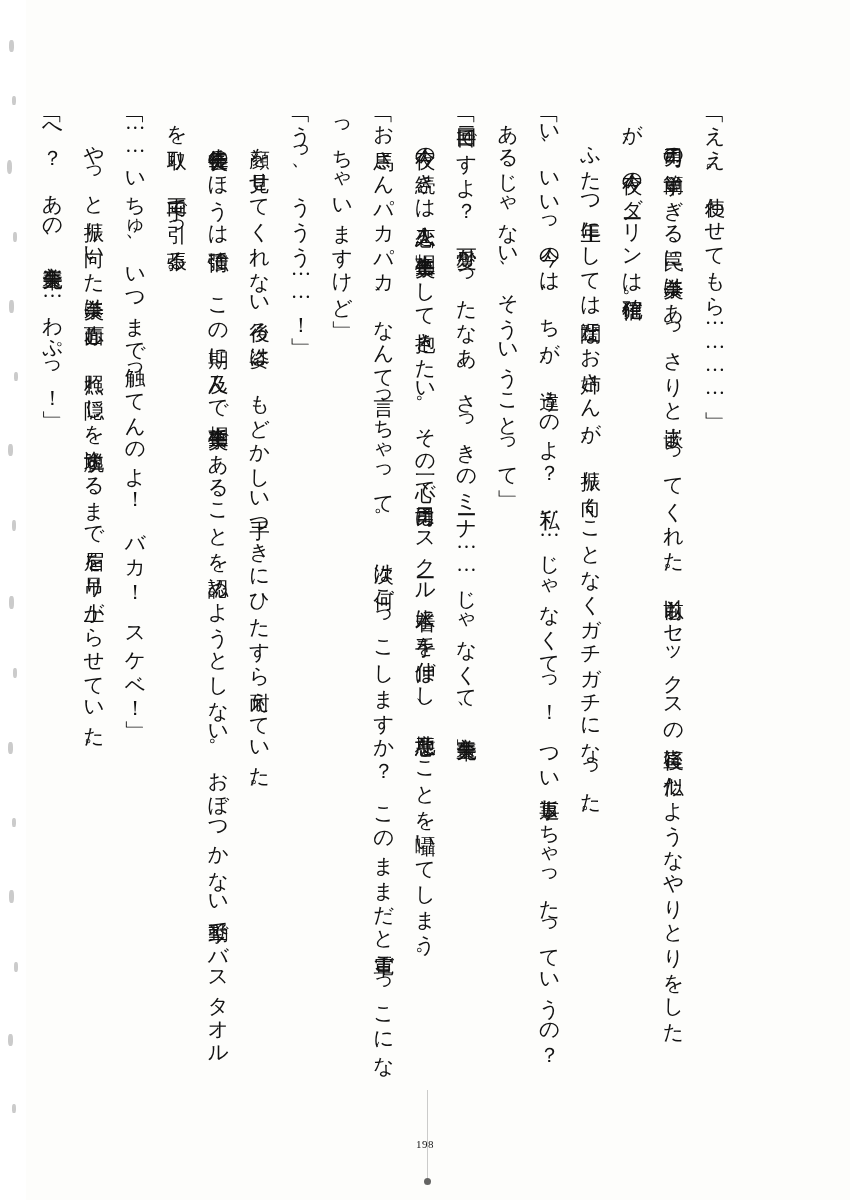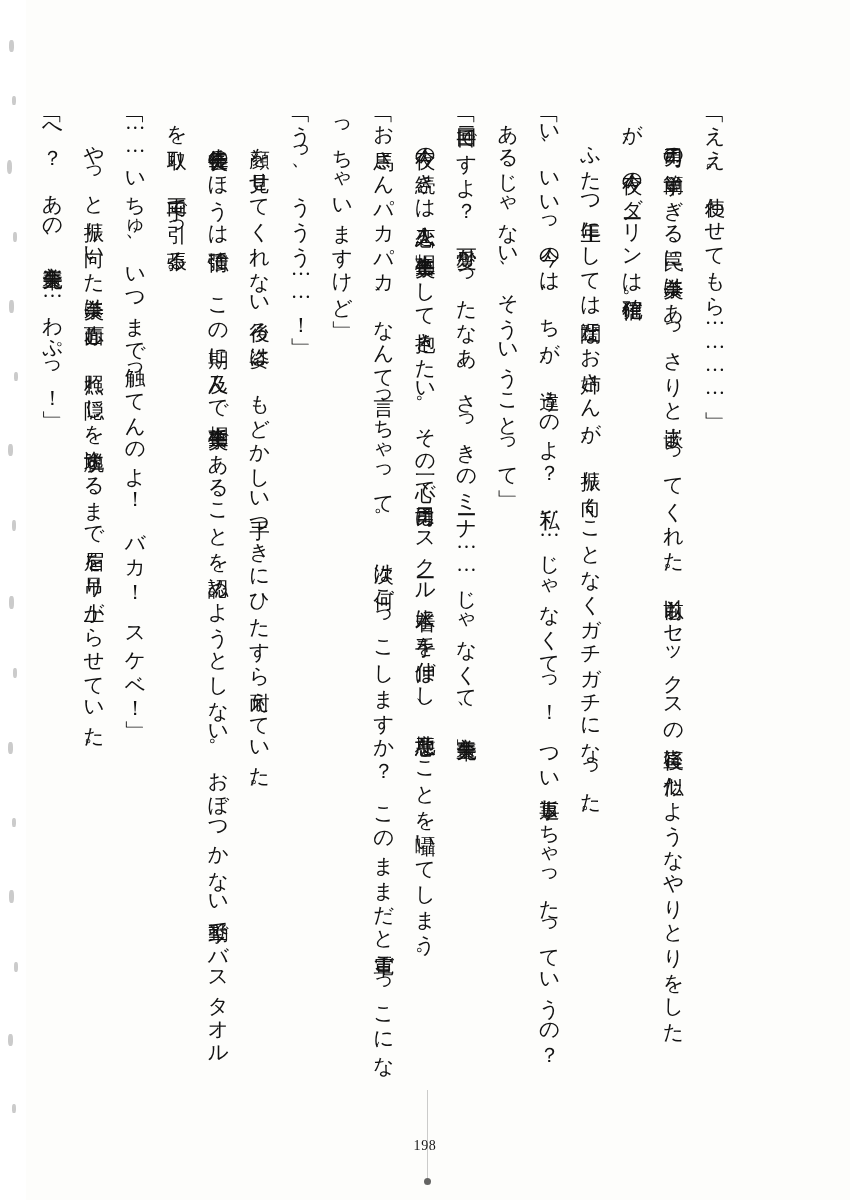--- a/index.html
+++ b/index.html
@@ -59,21 +59,21 @@
     padding: 0;
     text-indent: 0;
   }
 
   .page-number {
     position: absolute;
     left: 0;
     right: 0;
     top: 1138px;
     text-align: center;
-    font-size: 14px;
+    font-size: 11px;
     font-family: "Liberation Serif", "DejaVu Serif", serif;
     color: #161616;
     letter-spacing: 0.05em;
   }
 
   .spine-mark {
     position: absolute;
     left: 424px;
     top: 1178px;
     width: 7px;

